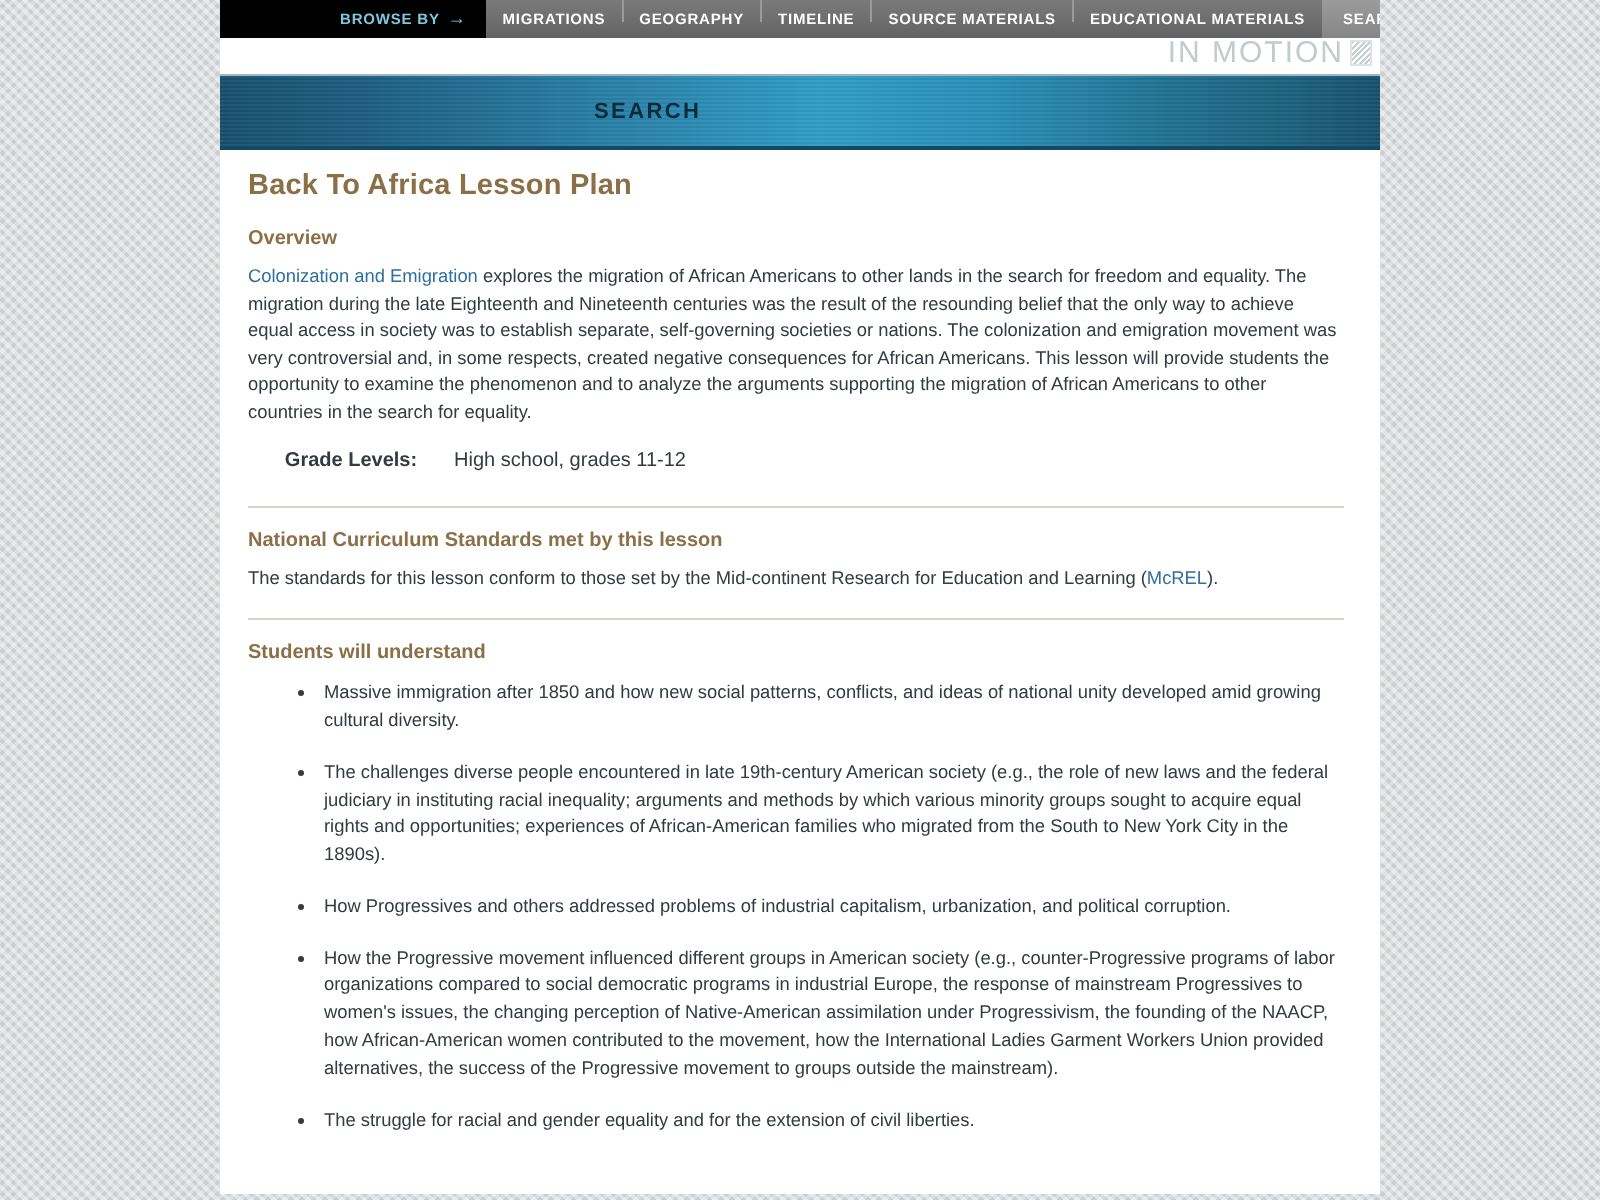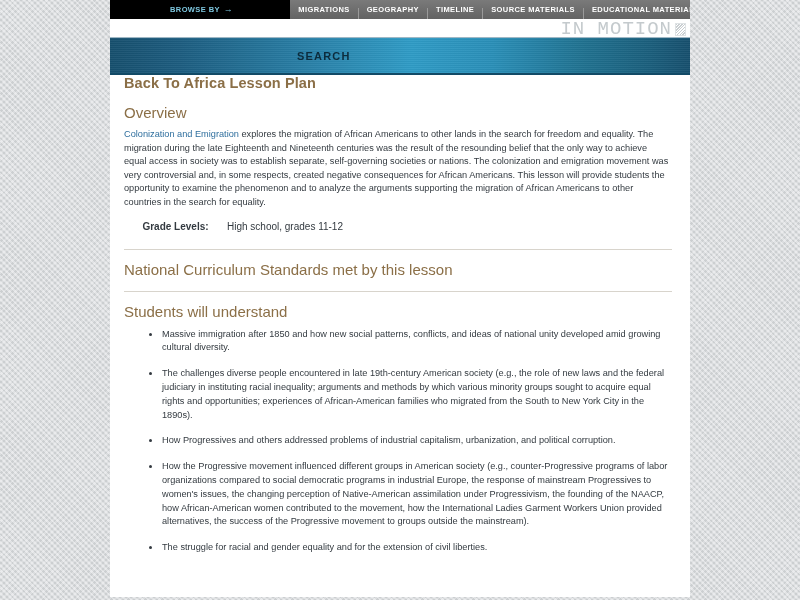--- a/index.html
+++ b/index.html
@@ -41,24 +41,23 @@
     align-items: center;
     gap: 4px;
     padding: 0 10px 0 60px;
     background: #000;
     white-space: nowrap;
   }
   .nav-arrow { color: #7fc8e0; font-size: 9px; line-height: 1; }
   .nav-group {
     flex: 1;
     display: flex;
-    align-items: flex-end;
+    align-items: flex-start;
     background: #6d6d6d;
     background: linear-gradient(180deg,#7a7a7a 0%, #636363 100%);
-    margin-left: 47px;
   }
   .nav-item {
     color: #ffffff;
     font-weight: bold;
     padding: 0 8px;
     white-space: nowrap;
     line-height: 19px;
     cursor: pointer;
   }
   .nav-sep { width: 1px; height: 11px; background: #9a9a9a; }
@@ -71,22 +70,22 @@
 
   
   #logostrip {
     height: 18px;
     background: #ffffff;
     position: relative;
   }
   #logo {
     position: absolute;
     right: 4px; top: -1px;
-    font-family: Liberation Mono, monospace;
-    font-size: 19px;
+    font-family: Liberation Sans, sans-serif;
+    font-size: 15px;
     letter-spacing: 1px;
     color: #c4cacd;
     display: flex;
     align-items: center;
     gap: 3px;
     justify-content: flex-end;
   }
   #logo-mark {
     width: 11px; height: 13px;
     background:
@@ -124,36 +123,36 @@
     z-index: 2;
     color: #0c2c3d;
     font-size: 11px;
     font-weight: bold;
     letter-spacing: 1.2px;
     margin-left: 187px;
   }
 
   
   #content {
-    padding: 0 18px 0 14px;
+    padding: 10px 18px 0 14px;
     height: calc(600px - 19px - 18px - 41px);
     overflow: hidden;
     background: #ffffff;
   }
   h1#doc-title {
     margin: 0 0 13px 0;
     font-size: 14.5px;
     font-weight: bold;
     color: #8b6f47;
     letter-spacing: 0.1px;
   }
   h2.section-head {
     margin: 0 0 7px 0;
-    font-size: 15px;
-    font-weight: normal;
+    font-size: 10px;
+    font-weight: bold;
     color: #8b6f47;
   }
   p.body-text {
     margin: 0 0 11px 0;
     font-size: 9.2px;
     line-height: 1.47;
     color: #333a40;
     text-align: left;
   }
   a.link {
@@ -255,20 +254,21 @@
         <td class="meta-label">Grade Levels:</td>
         <td>High school, grades 11-12</td>
       </tr>
     </tbody>
       </table>
 
 
     <hr class="divider">
 
     <h2 class="section-head">National Curriculum Standards met by this lesson</h2>
+    <p class="body-text"><span>The standards for this lesson conform to those set by the Mid-continent Research for Education and Learning (</span><a class="link">McREL</a><span>).</span></p>
 
     <hr class="divider">
 
     <h2 class="section-head">Students will understand</h2>
 
     <ul class="bullets">
       <li>Massive immigration after 1850 and how new social patterns, conflicts, and ideas of national unity developed amid growing cultural diversity.</li>
       <li>The challenges diverse people encountered in late 19th-century American society (e.g., the role of new laws and the federal judiciary in instituting racial inequality; arguments and methods by which various minority groups sought to acquire equal rights and opportunities; experiences of African-American families who migrated from the South to New York City in the 1890s).</li>
       <li>How Progressives and others addressed problems of industrial capitalism, urbanization, and political corruption.</li>
       <li>How the Progressive movement influenced different groups in American society (e.g., counter-Progressive programs of labor organizations compared to social democratic programs in industrial Europe, the response of mainstream Progressives to women's issues, the changing perception of Native-American assimilation under Progressivism, the founding of the NAACP, how African-American women contributed to the movement, how the International Ladies Garment Workers Union provided alternatives, the success of the Progressive movement to groups outside the mainstream).</li>

